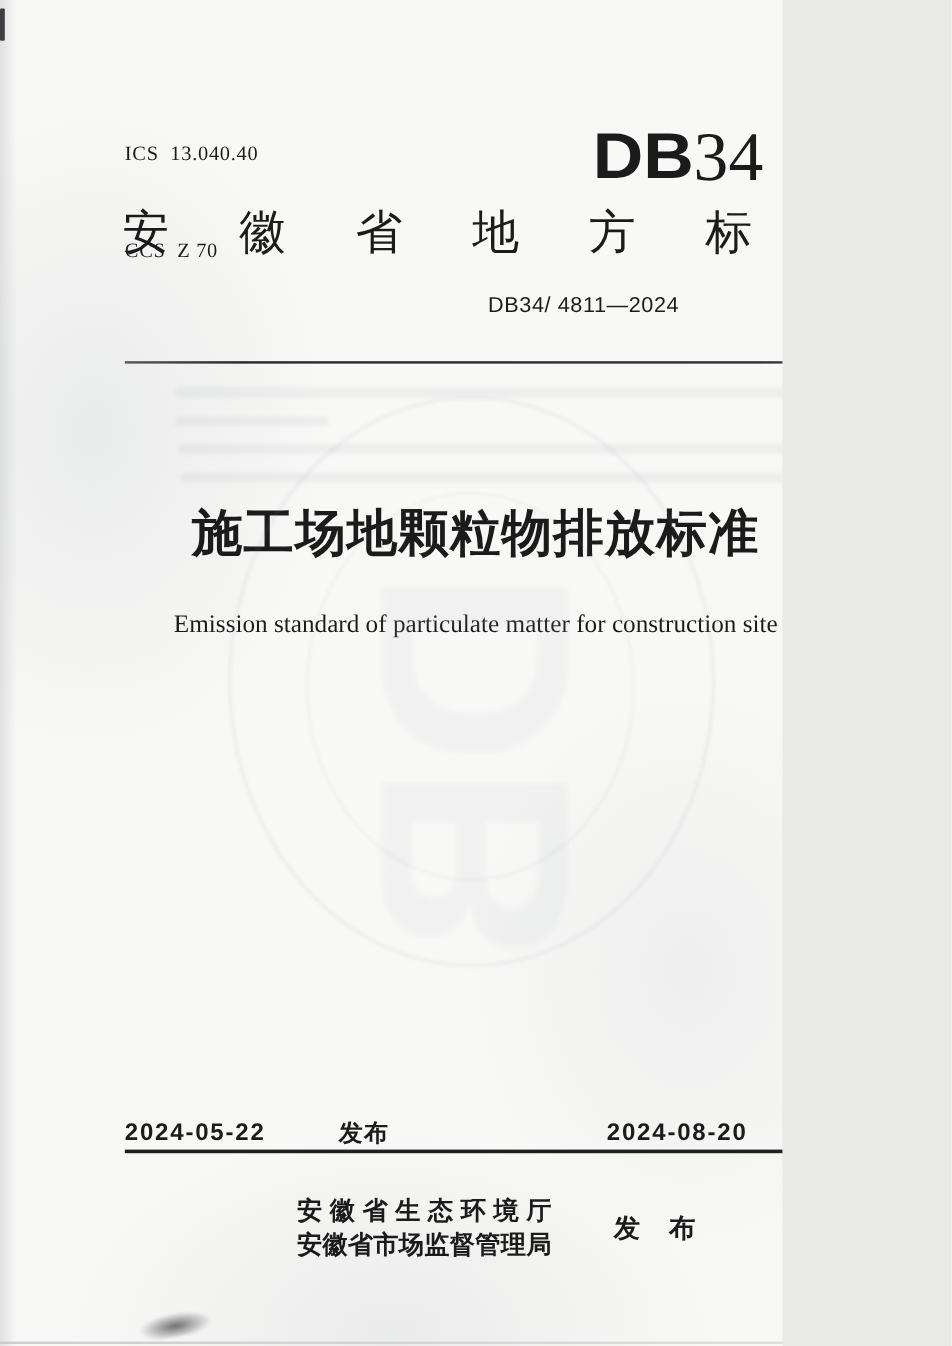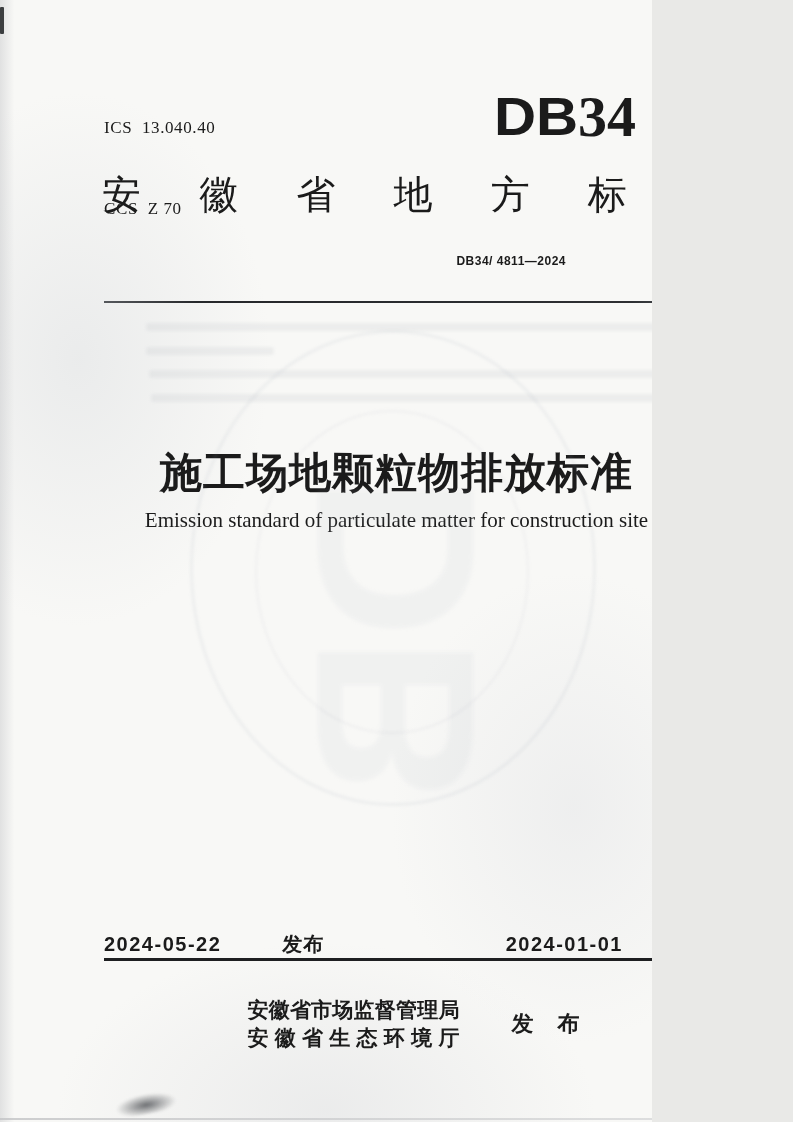--- a/index.html
+++ b/index.html
@@ -16,40 +16,40 @@
       radial-gradient(ellipse 42% 34% at 12% 32%, rgba(223,225,227,0.55), rgba(223,225,227,0) 70%),
       radial-gradient(ellipse 40% 30% at 88% 72%, rgba(228,229,231,0.5), rgba(228,229,231,0) 70%),
       radial-gradient(ellipse 55% 20% at 50% 99%, rgba(222,223,225,0.5), rgba(222,223,225,0) 75%),
       #f8f8f6;
   }
   .corner-mark{position:absolute;left:0;top:7px;width:4px;height:27px;background:#3c3e40;border-radius:1px;}
 
   .ics-block{position:absolute;left:104px;top:60px;font-family:"Liberation Serif",serif;
     font-size:17px;line-height:27px;letter-spacing:0.6px;white-space:pre;}
 
-  .logo{position:absolute;left:494px;top:92px;display:flex;align-items:flex-end;}
+  .logo{position:absolute;left:494px;top:106px;display:flex;align-items:flex-end;}
   .logo-db{font-family:"Liberation Sans",sans-serif;font-weight:bold;font-size:54px;line-height:0.92;
     letter-spacing:0px;transform:scaleX(1.08);transform-origin:left bottom;}
-  .logo-34{font-family:"Liberation Serif",serif;font-weight:bold;font-size:58px;line-height:0.86;margin-left:6px;}
+  .logo-34{font-family:"Liberation Serif",serif;font-weight:normal;font-size:58px;line-height:0.86;margin-left:6px;}
 
   .standard-type{position:absolute;left:102px;top:174px;width:622px;display:flex;
     justify-content:space-between;font-size:39px;line-height:1.1;}
 
-  .doc-number{position:absolute;right:86px;top:254px;font-size:12px;font-weight:bold;letter-spacing:0.5px;}
+  .doc-number{position:absolute;right:86px;top:244px;font-size:18px;font-weight:normal;letter-spacing:0.5px;}
 
   .rule-top{position:absolute;left:104px;top:301px;width:621px;height:2px;
     background:linear-gradient(90deg,#55585c,#26282b 15%,#2e3033 85%,#606468);}
 
   .ghost-line{position:absolute;height:8px;border-radius:3px;background:rgba(138,145,160,0.10);filter:blur(1.6px);}
   .gl1{left:146px;top:323px;width:552px;}
   .gl2{left:146px;top:347px;width:128px;}
   .gl3{left:149px;top:370px;width:516px;}
   .gl4{left:151px;top:394px;width:548px;}
 
-  .main-title{position:absolute;left:0;top:445px;width:793px;text-align:center;
+  .main-title{position:absolute;left:0;top:416px;width:793px;text-align:center;
     font-size:42px;font-weight:bold;letter-spacing:1px;}
   .subtitle{position:absolute;left:0;top:508px;width:793px;text-align:center;
     font-family:"Liberation Serif",serif;font-size:21px;}
 
   .seal-outer{position:absolute;left:190px;top:330px;width:400px;height:470px;border-radius:50%;
     border:3px solid rgba(150,158,172,0.10);filter:blur(1.5px);}
   .seal-inner{position:absolute;left:255px;top:410px;width:270px;height:320px;border-radius:50%;
     border:2px solid rgba(150,158,172,0.09);filter:blur(1.5px);}
   .watermark-db{position:absolute;left:250px;top:470px;width:290px;height:300px;
     font-family:"Liberation Sans",sans-serif;font-weight:bold;font-size:225px;line-height:300px;
@@ -118,31 +118,31 @@
   <div class="seal-outer"></div>
   <div class="seal-inner"></div>
   <div class="watermark-db">DB</div>
 
   <div class="date-row">
     <div class="date-item">
       <span class="date-value">2024-05-22</span>
       <span class="date-label">发布</span>
     </div>
     <div class="date-item">
-      <span class="date-value">2024-01-01</span>
+      <span class="date-value">2024-08-20</span>
       <span class="date-label">实施</span>
     </div>
   </div>
 
   <div class="rule-bottom"></div>
 
   <div class="publisher-row">
     <div class="publisher-names">
+      <div class="pub-line">安徽省生态环境厅</div>
       <div class="pub-line">安徽省市场监督管理局</div>
-      <div class="pub-line">安徽省生态环境厅</div>
     </div>
     <div class="publish-label">发 布</div>
   </div>
 
   <div class="bottom-smudge"></div>
   <div class="bottom-edge"></div>
 
 </div>
 
 </body></html>

